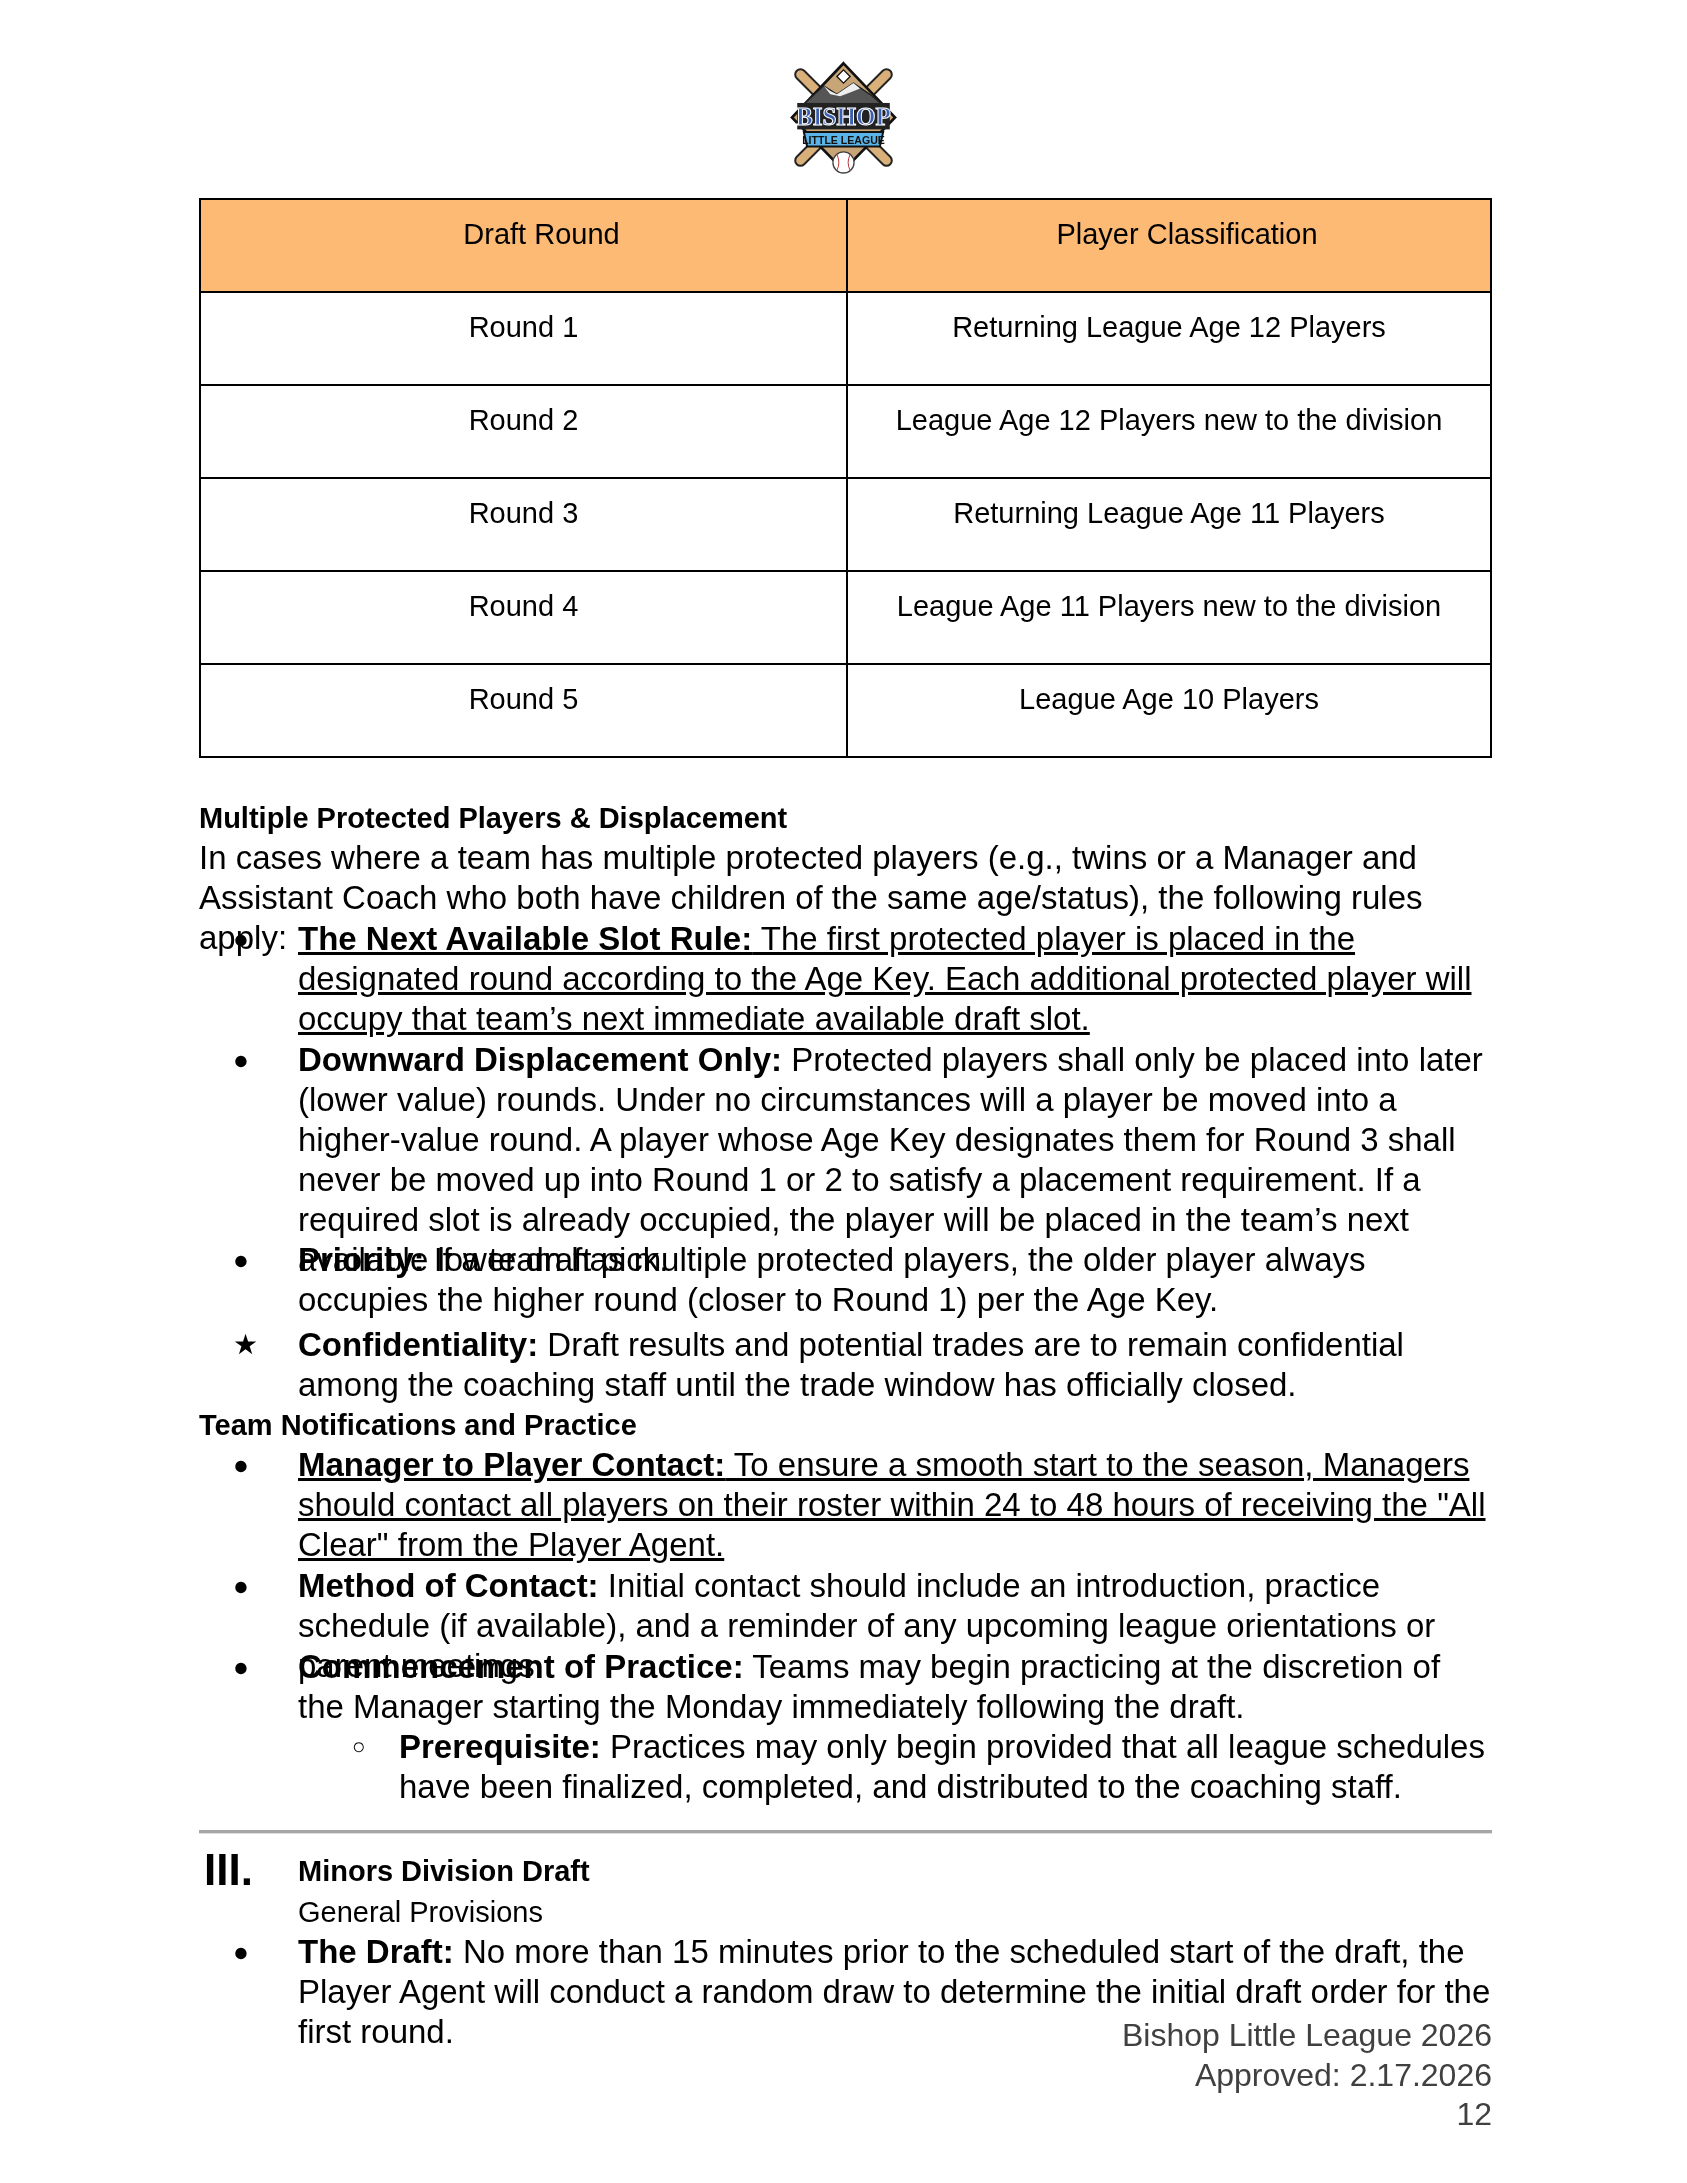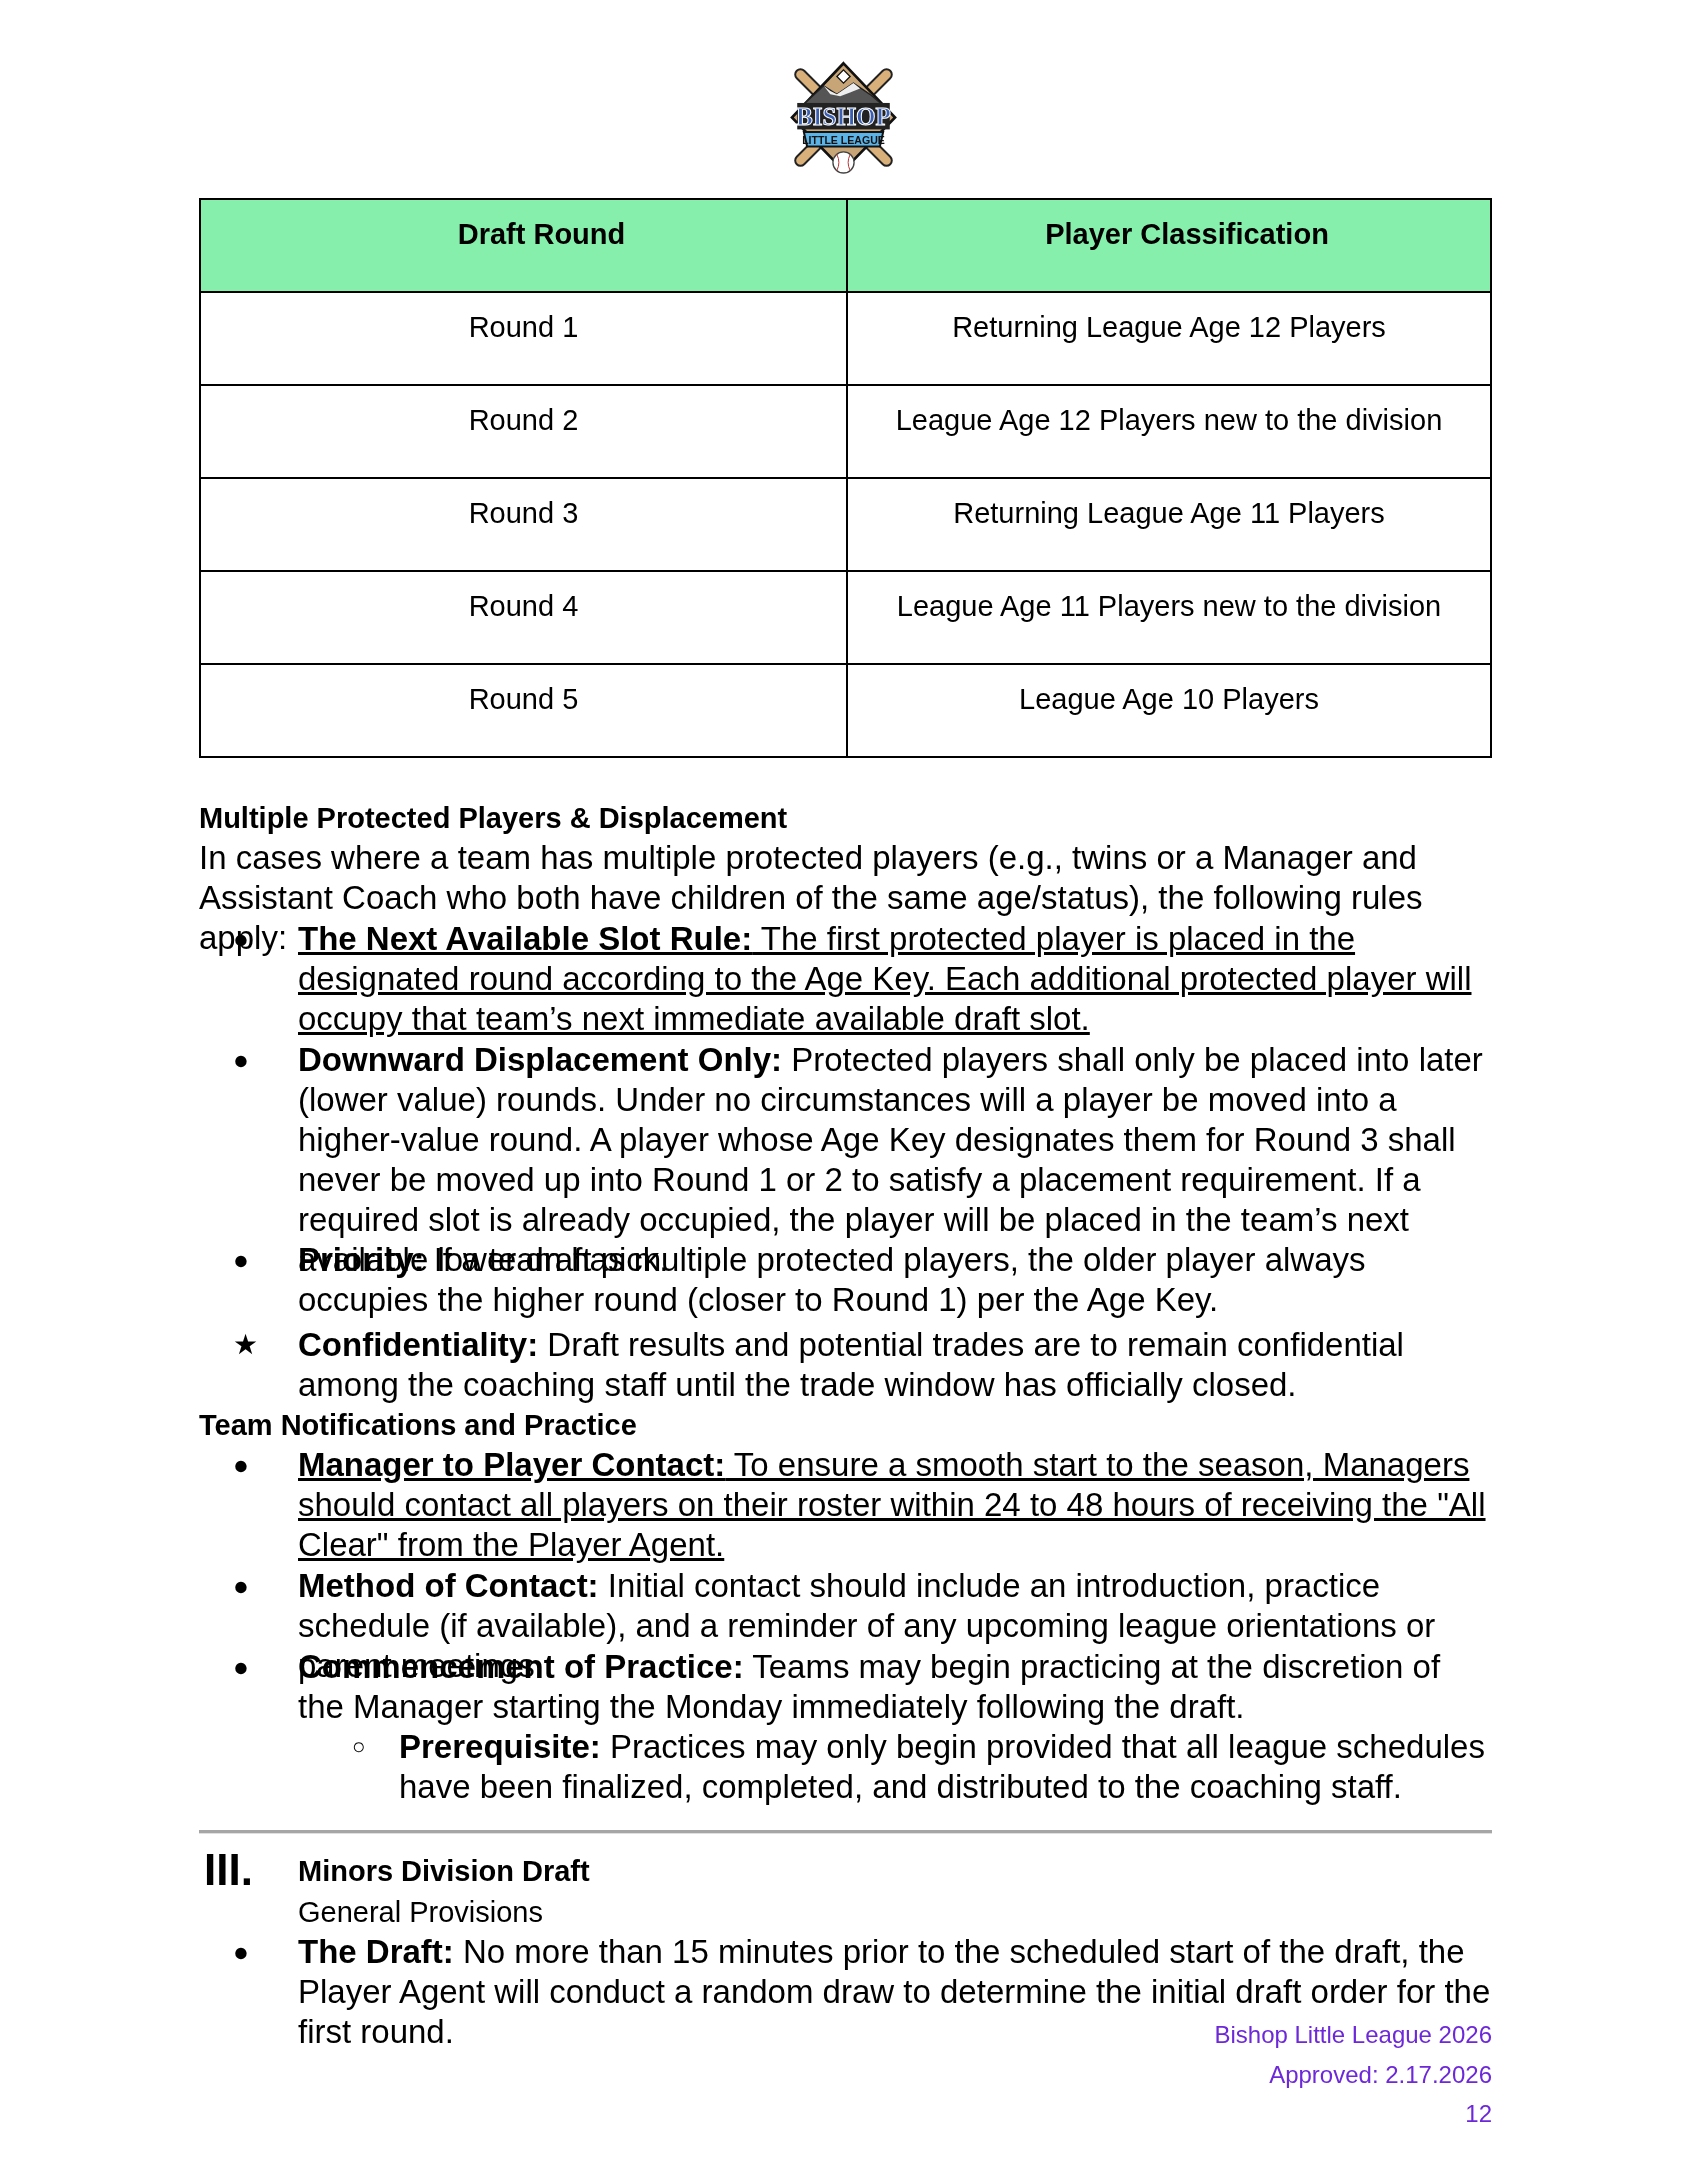--- a/index.html
+++ b/index.html
@@ -5,35 +5,35 @@
   html, body { margin:0; padding:0; background:#ffffff; }
   body { width:1687px; height:2183px; position:relative; overflow:hidden;
          font-family:"Liberation Sans", sans-serif; color:#000; }
   .abs { position:absolute; }
   
   #logo { left:784px; top:58px; width:119px; height:119px; }
   
   #draft-table { left:199px; top:198px; width:1293px; border-collapse:collapse; table-layout:fixed; }
   #draft-table td, #draft-table th { border:2.6px solid #000; height:91px; padding:0; vertical-align:top;
        text-align:center; font-size:29px; line-height:29px; }
-  #draft-table th { background:#86efac; font-weight:bold;padding-left:36px; }
+  #draft-table th { background:#fdba74; font-weight:normal;padding-left:36px; }
   #draft-table .cell-text { display:block; padding-top:20px; }
   #draft-table col.c1 { width:647px; }
   
   .line { position:absolute; font-size:29px; line-height:40px; white-space:nowrap; }
   .blk { position:absolute; font-size:33px; line-height:40px; }
   .h { font-weight:bold; }
   b { font-weight:bold; }
   .bul { position:absolute; font-size:26.5px; line-height:40px; left:233px; }
   .subbul { position:absolute; font-size:22.5px; line-height:40px; left:352px; }
   .btext { left:298px; width:1197px; }
   .stext { left:399px; width:1098px; }
   #divider { left:199px; top:1830px; width:1293px; height:3.3px; background:#a6a6a6; border-bottom:1.3px solid #e0e0e0; }
   .roman { position:absolute; left:204px; font-size:44px; font-weight:bold; line-height:40px; }
-  .footer { position:absolute; right:195px; font-size:24px; line-height:40px; color:#6d28d9; text-align:right; }
+  .footer { position:absolute; right:195px; font-size:32px; line-height:40px; color:#404040; text-align:right; }
 </style>
 </head>
 <body>
 
 <div id="logo" class="abs">
   <svg width="119" height="119" viewBox="0 0 180 180">
 
     <g>
       <rect x="82" y="-10" width="16" height="200" rx="8" fill="#d9b07a" stroke="#222" stroke-width="3" transform="rotate(-45 90 90)"></rect>
       <rect x="82" y="-10" width="16" height="200" rx="8" fill="#d9b07a" stroke="#222" stroke-width="3" transform="rotate(45 90 90)"></rect>

